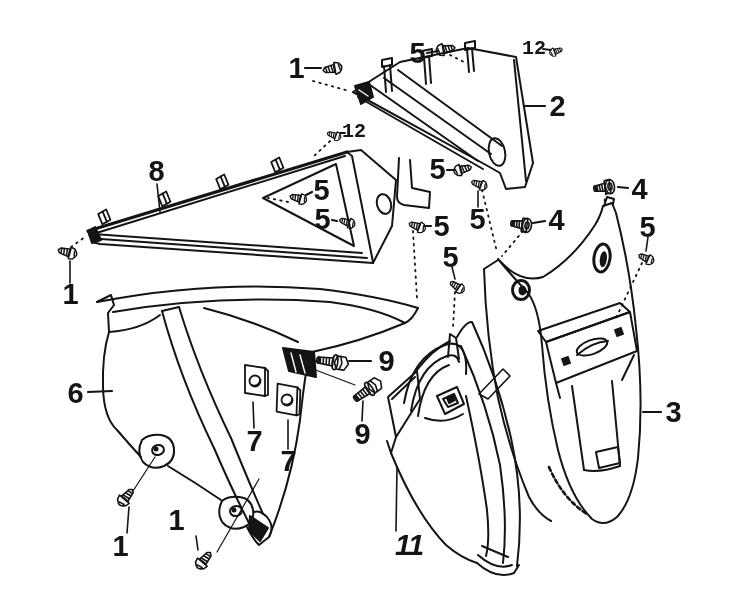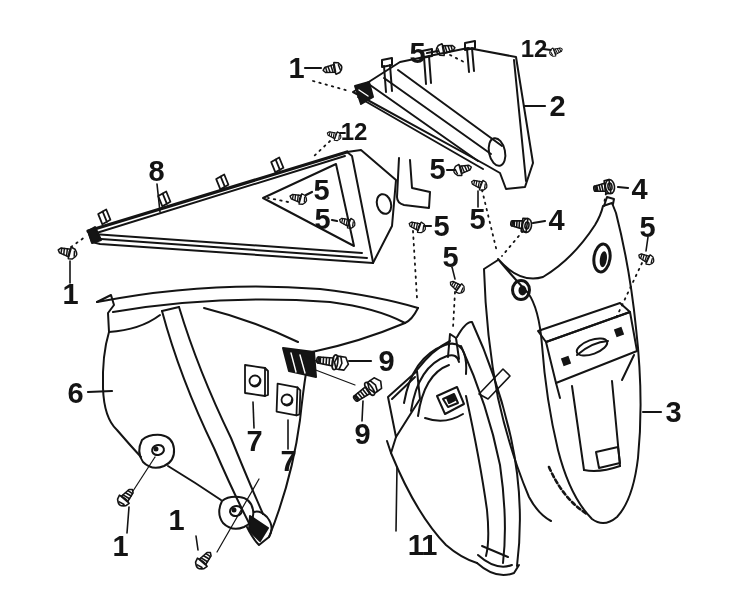--- a/index.html
+++ b/index.html
@@ -2,21 +2,21 @@
 <html><head>
 <meta charset="utf-8">
 <style>
   html,body{margin:0;padding:0;background:#fff;}
   .stage{position:relative;width:750px;height:600px;background:#fff;overflow:hidden;
          font-family:"Liberation Sans",sans-serif;}
   .stage svg{position:absolute;left:0;top:0;}
   .callout{position:absolute;transform:translate(-50%,-50%);
            font-family:"Liberation Sans",sans-serif;font-weight:700;font-size:29px;
            color:#141414;letter-spacing:-1px;line-height:1;user-select:none;}
-  .callout.serif{font-family:Liberation Sans, sans-serif;font-size:24px;letter-spacing:0;text-align:right;}
+  .callout.serif{font-family:Liberation Mono, monospace;font-size:20px;letter-spacing:0;text-align:right;}
 </style>
 </head>
 <body>
 
 <div class="stage">
 
 <svg width="750" height="600" viewBox="0 0 750 600">
   <defs>
     <g id="screw" stroke="#141414" stroke-width="1.5" fill="none" stroke-linecap="round">
       <path d="M-8,-5 Q-11,-2 -11,0 Q-11,2 -8,5 L-4,6 Q-2,1 -4,-6 Z"></path>
@@ -252,17 +252,17 @@
   <div class="callout" style="left: 450px; top: 257px;">5</div>
   <div class="callout" style="left: 556px; top: 220px;">4</div>
   <div class="callout" style="left: 639px; top: 189px;">4</div>
   <div class="callout" style="left: 647px; top: 227px;">5</div>
   <div class="callout" style="left: 673px; top: 412px;">3</div>
   <div class="callout" style="left: 75px; top: 393px;">6</div>
   <div class="callout" style="left: 254px; top: 441px;">7</div>
   <div class="callout" style="left: 288px; top: 461px;">7</div>
   <div class="callout" style="left: 386px; top: 361px;">9</div>
   <div class="callout" style="left: 362px; top: 434px;">9</div>
-  <div class="callout" style="left: 422px; top: 545px;">11</div>
+  <div class="callout" style="left: 409px; top: 545px; font-style: italic;">11</div>
   <div class="callout" style="left: 70px; top: 294px;">1</div>
   <div class="callout" style="left: 120px; top: 546px;">1</div>
   <div class="callout" style="left: 176px; top: 520px;">1</div>
 </div>
 
 </body></html>

